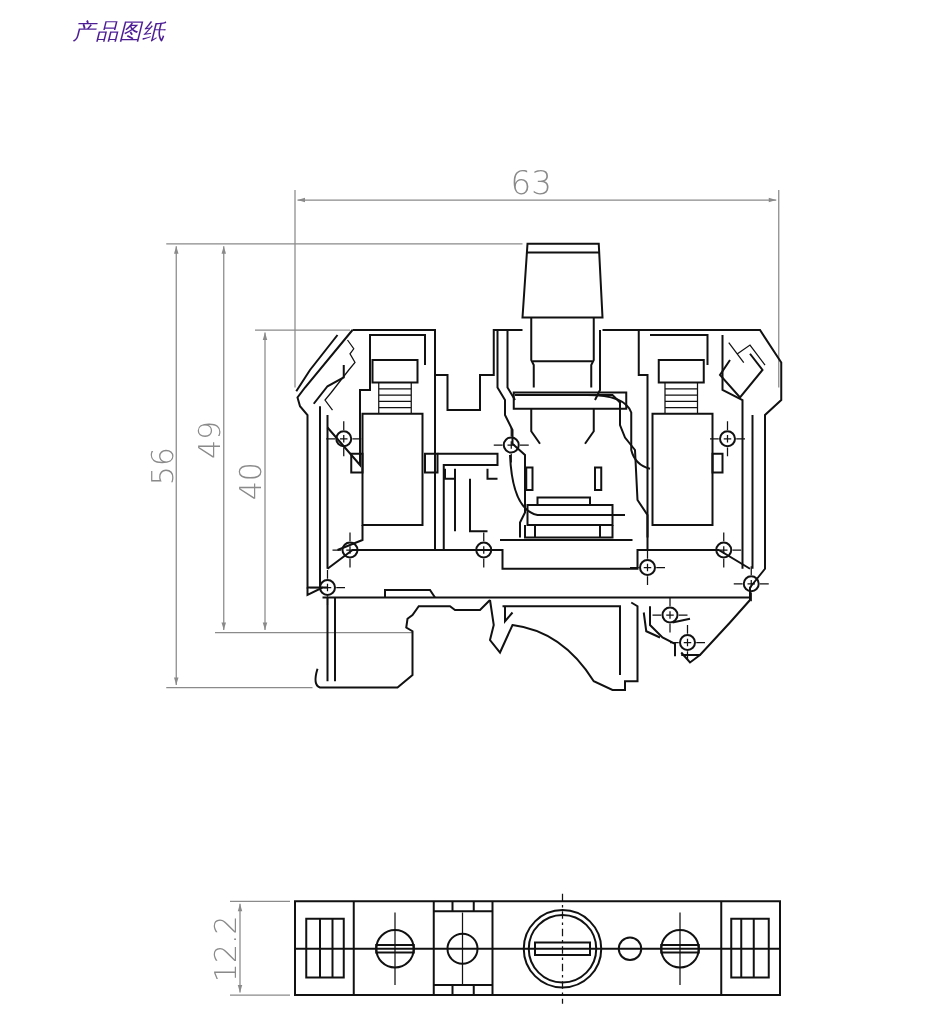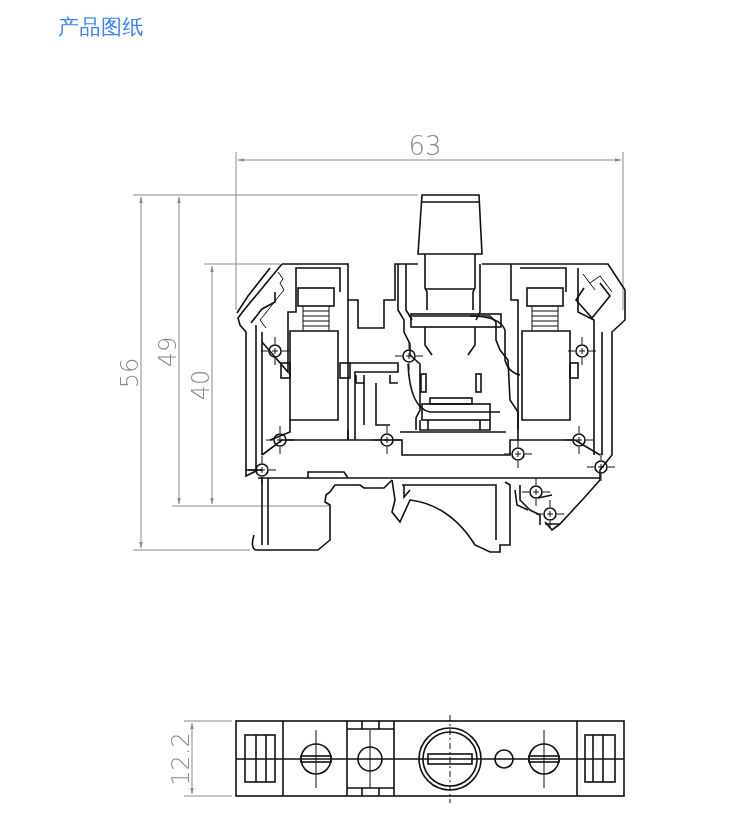--- a/index.html
+++ b/index.html
@@ -1,17 +1,17 @@
 <!DOCTYPE html>
 <html><head>
 <meta charset="utf-8">
 <style>
   html, body { margin: 0; padding: 0; background: #ffffff; }
   body { width: 750px; height: 818px; position: relative; overflow: hidden; font-family: "DejaVu Sans", sans-serif; }
-  .title { position: absolute; left: 58px; top: 13px; font-size: 21px; color: #3b82f6; letter-spacing: 0.5px; }
+  .title { position: absolute; left: 58px; top: 13px; font-size: 18px; color: #4c1d95; letter-spacing: 0.5px; font-style: italic; }
   svg { position: absolute; left: 0; top: 0; }
   .dim { stroke: #8a8a8a; stroke-width: 1; fill: none; }
   .dimtext { fill: #8a8a8a; font-family: "DejaVu Sans", sans-serif; font-weight: 200; }
   .part { stroke: #111; stroke-width: 1.6; fill: none; stroke-linejoin: miter; }
   .thin { stroke: #111; stroke-width: 1; fill: none; }
   .dash { stroke: #111; stroke-width: 1; fill: none; stroke-dasharray: 6 3 2 3; }
 </style>
 </head>
 <body>
 

